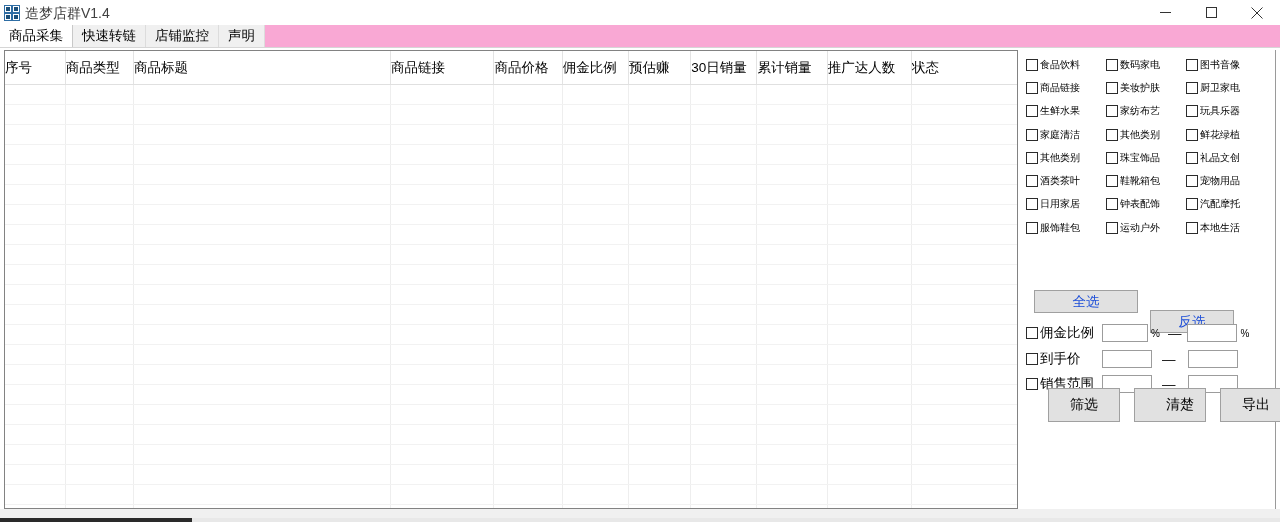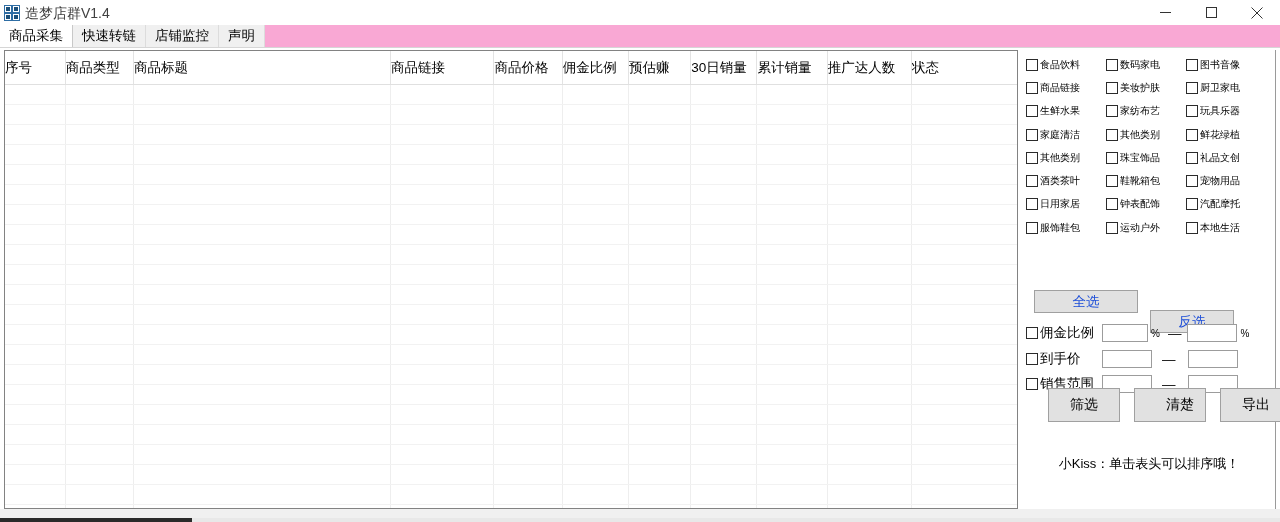--- a/index.html
+++ b/index.html
@@ -805,20 +805,19 @@
         <span>蝉选</span>
       </span>
     </div>
 
     <div class="actions">
       <div class="act act-1">筛选</div>
       <div class="act act-2">清楚</div>
       <div class="act act-3">导出</div>
     </div>
 
-    <div class="hint">小Kiss：单击表头可以排序哦！</div>
   </div>
 
   <div class="bottom"></div>
   <div class="bottom-bar"></div>
   <div class="bottom-bar2"></div>
 
 </div>
 
 </body></html>

